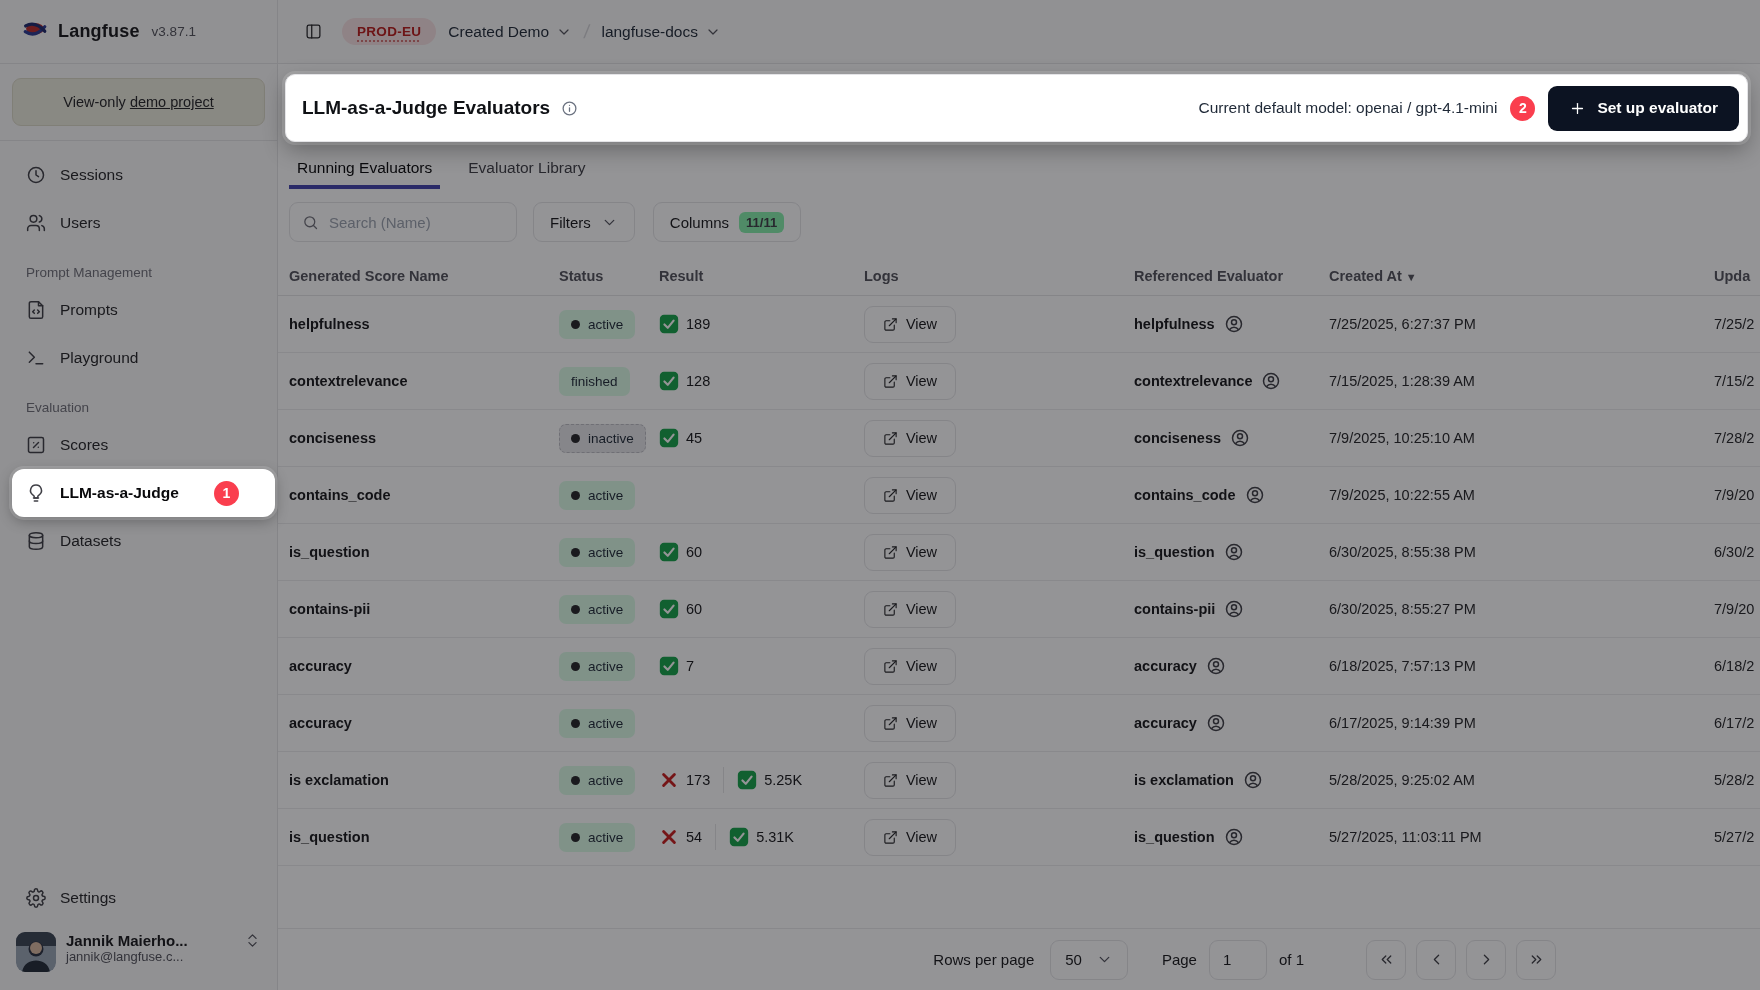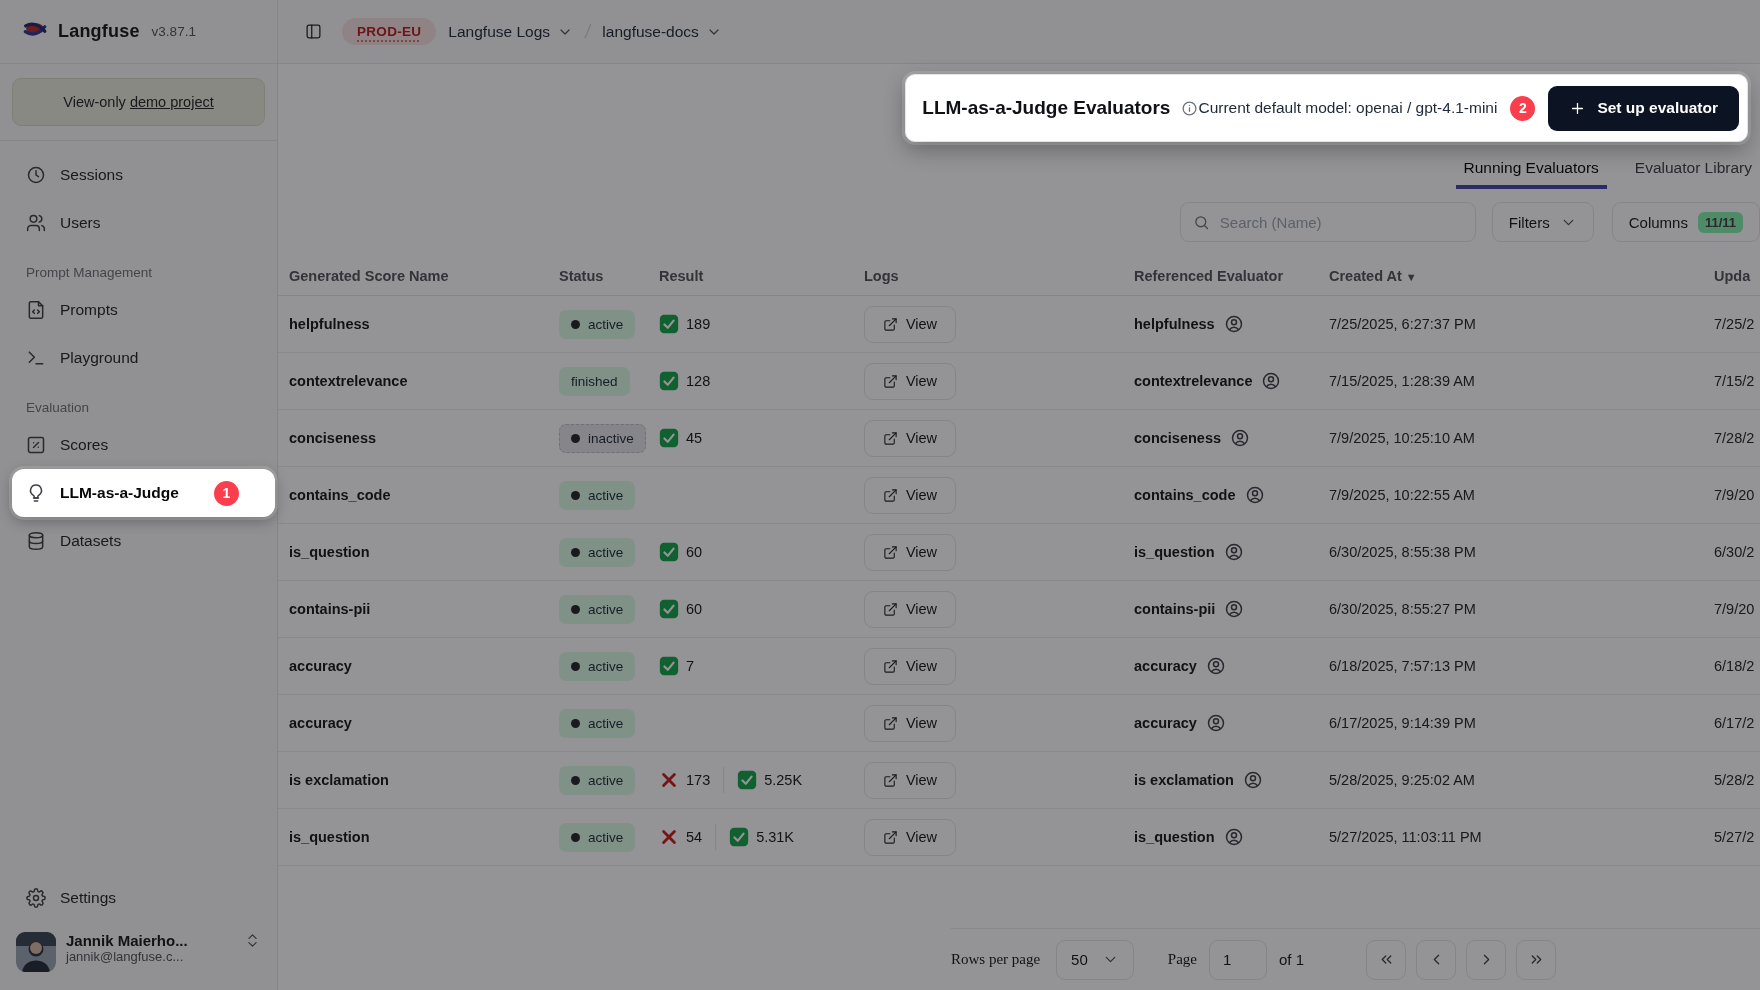--- a/index.html
+++ b/index.html
@@ -46,41 +46,41 @@
               color:#27272a; cursor:pointer; background:transparent; border:none; }
   .icon-btn .ic { width:22px; height:22px; }
   .env-badge { background:#f7e1e2; color:#b91c1c; font-size:13.5px; font-weight:600; letter-spacing:.3px;
                padding:6px 15px; border-radius:999px; cursor:pointer;
                text-decoration:underline dotted 1.5px rgba(185,28,28,.55); text-underline-offset:4px; }
   .crumb { display:flex; align-items:center; gap:7px; font-size:15.5px; font-weight:500; color:#1f2937; cursor:pointer; }
   .crumb .ic { width:16px; height:16px; color:#52525b; }
   .crumb-slash { color:#d4d4d8; font-size:19px; font-weight:300; transform:skewX(-8deg); }
 
   
-  .main { position:absolute; left:278px; top:64px; right:0; bottom:0; background:#fff; display:flex; flex-direction:column;align-items:flex-end; }
+  .main { position:absolute; left:278px; top:64px; right:0; bottom:0; background:#fff; display:flex; flex-direction:column; }
 
   .page-card { position:relative; z-index:60; flex:none; margin:10px 12px 0 7px; height:68px; background:#fff;
                border:1px solid #e4e4e7; border-radius:10px; display:flex; align-items:center;
                padding:0 8px 0 16px; box-shadow:0 0 0 3px rgba(255,255,255,.14), 0 8px 22px rgba(0,0,0,.30); }
   .page-title { font-size:19px; font-weight:700; color:#0f1115; }
   .info { width:19px; height:19px; color:#6b7280; margin-left:11px; cursor:pointer; }
   .flex-spacer { flex:1; }
   .model-note { font-size:15.5px; color:#1f2937; margin-right:13px; }
   .cta { margin-left:13px; height:45px; background:#0c1322; color:#fff; border:none; border-radius:9px;
          display:flex; align-items:center; gap:11px; padding:0 21px; font-size:15.5px; font-weight:600;
          font-family:inherit; cursor:pointer; }
   .cta .ic { width:18px; height:18px; }
 
   .tabs { flex:none; margin:10px 0 0 11px; display:flex; gap:20px; }
   .tab { position:relative; padding:7px 8px 12px; font-size:15.5px; font-weight:500; color:#3f3f46; cursor:pointer; }
   .tab.active { color:#09090b; }
   .tab.active::after { content:""; position:absolute; left:0; right:0; bottom:0; height:4px; background:#4544ae; }
 
   .toolbar { flex:none; margin:13px 0 0 11px; display:flex; gap:16px; }
-  .search-box { width:296px; height:40px; border:1px solid #e4e4e7; border-radius:9px; display:flex;
+  .search-box { width:228px; height:40px; border:1px solid #e4e4e7; border-radius:9px; display:flex;
                 align-items:center; gap:10px; padding:0 12px; background:#fff; }
   .search-box .ic { width:17px; height:17px; color:#71717a; flex:none; }
   .search-box input { border:none; outline:none; background:transparent; font-size:15px; width:100%;
                       font-family:inherit; color:#18181b; }
   .search-box input::placeholder { color:#9ca3af; }
   .tb-btn { height:40px; border:1px solid #e4e4e7; border-radius:9px; background:#fff; display:flex;
             align-items:center; gap:10px; padding:0 16px; font-size:15px; font-weight:500; color:#18181b;
             font-family:inherit; cursor:pointer; }
   .tb-btn .ic { width:15px; height:15px; color:#52525b; }
   .tb-btn.cols { margin-left:2px; }
@@ -110,21 +110,21 @@
   .view-btn .ic { width:15px; height:15px; color:#27272a; }
   .td-eval { display:flex; align-items:center; gap:9px; font-size:14.5px; font-weight:700; color:#18181b;
              white-space:nowrap; overflow:hidden; }
   .td-eval .ic { width:20px; height:20px; color:#3f3f46; flex:none; }
   .td-date { font-size:14.5px; color:#27272a; white-space:nowrap; }
   .td-upd { font-size:14.5px; color:#27272a; white-space:nowrap; overflow:hidden; }
 
   
   .footer { flex:none; height:62px; border-top:1px solid #e9e9ec; background:#fff; display:flex;
             align-items:center; justify-content:flex-end; padding-right:204px; }
-  .f-label { font-size:15px; color:#18181b;font-family:Liberation Serif, serif; }
+  .f-label { font-size:15px; color:#18181b; }
   .f-select { height:40px; border:1px solid #e4e4e7; border-radius:9px; background:#fff; display:flex;
               align-items:center; gap:14px; padding:0 14px; font-size:15px; color:#18181b; margin:0 34px 0 16px;
               font-family:inherit; cursor:pointer; }
   .f-select .ic { width:15px; height:15px; color:#52525b; }
   .f-input { width:58px; height:40px; border:1px solid #e4e4e7; border-radius:9px; display:flex; align-items:center;
              padding:0 13px; font-size:15px; color:#18181b; margin:0 12px; background:#fff; }
   .f-of { font-size:15px; color:#18181b; margin-right:52px; }
   .pg-btn { width:40px; height:40px; border:1px solid #e4e4e7; border-radius:9px; background:#fff; display:flex;
             align-items:center; justify-content:center; color:#3f3f46; margin-left:10px; cursor:pointer; }
   .pg-btn .ic { width:17px; height:17px; }
@@ -272,21 +272,21 @@
     <button class="icon-btn">
       <span class="ic" style="width: 17px; height: 17px;">
           <svg class="ic" viewBox="0 0 24 24" fill="none" stroke="currentColor" stroke-width="1.8" stroke-linecap="round" stroke-linejoin="round" style="width:100%;height:100%">
             <rect x="3" y="3" width="18" height="18" rx="2.5"></rect>
             <line x1="9.5" y1="3" x2="9.5" y2="21"></line>
           </svg>
         </span>
     </button>
     <span class="env-badge">PROD-EU</span>
     <span class="crumb">
-      <span>Langfuse Logs</span>
+      <span>Created Demo</span>
       <span class="ic" style="width:16px;height:16px;color:#52525b">
           <svg class="ic" viewBox="0 0 24 24" fill="none" stroke="currentColor" stroke-width="1.8" stroke-linecap="round" stroke-linejoin="round" style="width:100%;height:100%">
             <polyline points="6 9 12 15 18 9"></polyline>
           </svg>
         </span>
     </span>
     <span class="crumb-slash">/</span>
     <span class="crumb">
       <span>langfuse-docs</span>
       <span class="ic" style="width:16px;height:16px;color:#52525b">

